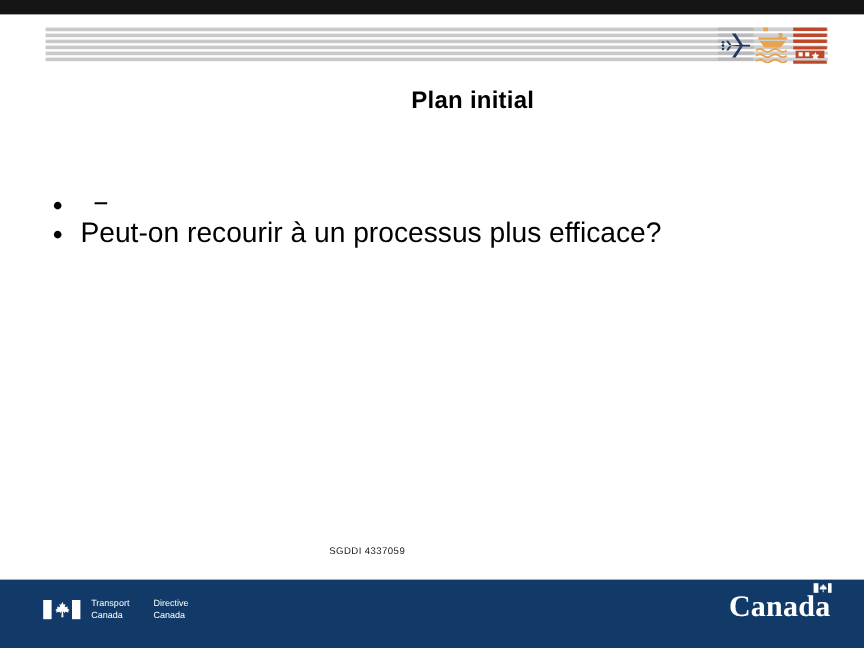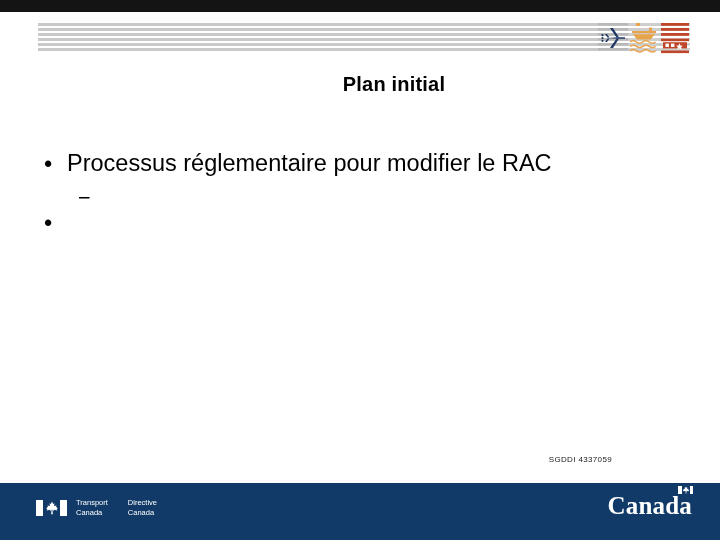--- a/index.html
+++ b/index.html
@@ -133,21 +133,21 @@
   }
 
   .spacer-gap { height: 24px; }
 
   
   .sgddi-note {
     position: absolute;
     left: 0;
     top: 455px;
     width: 612px;
-    text-align: right;
+    text-align: center;
     font-size: 8px;
     color: #1a1a1a;
     letter-spacing: 0.35px;
   }
 
   
   .footer-bar {
     position: absolute;
     left: 0;
     top: 483px;
@@ -330,39 +330,39 @@
 
 </div>
 
 <div class="slide-title">Plan initial</div>
 
 <div class="content">
   <ul class="level1">
 
     <li class="bullet1">
       <span class="b1-marker">•</span>
-      <span>Processus réglementaire pour modifier le RAC</span>
 
       <ul class="level2">
         <li class="bullet2">
           <span class="b2-marker">–</span>
         </li>
         <li class="bullet2">
           <span class="b2-marker">–</span>
         </li>
         <li class="bullet2">
           <span class="b2-marker">–</span>
         </li>
       </ul>
     </li>
 
     <li class="spacer-gap"></li>
 
     <li class="bullet1">
       <span class="b1-marker">•</span>
+      <span>Peut-on recourir à un processus plus efficace?</span>
     </li>
 
   </ul>
 </div>
 
 <div class="sgddi-note">SGDDI 4337059</div>
 
 <div class="footer-bar"></div>
 
 <div class="tc-signature">

